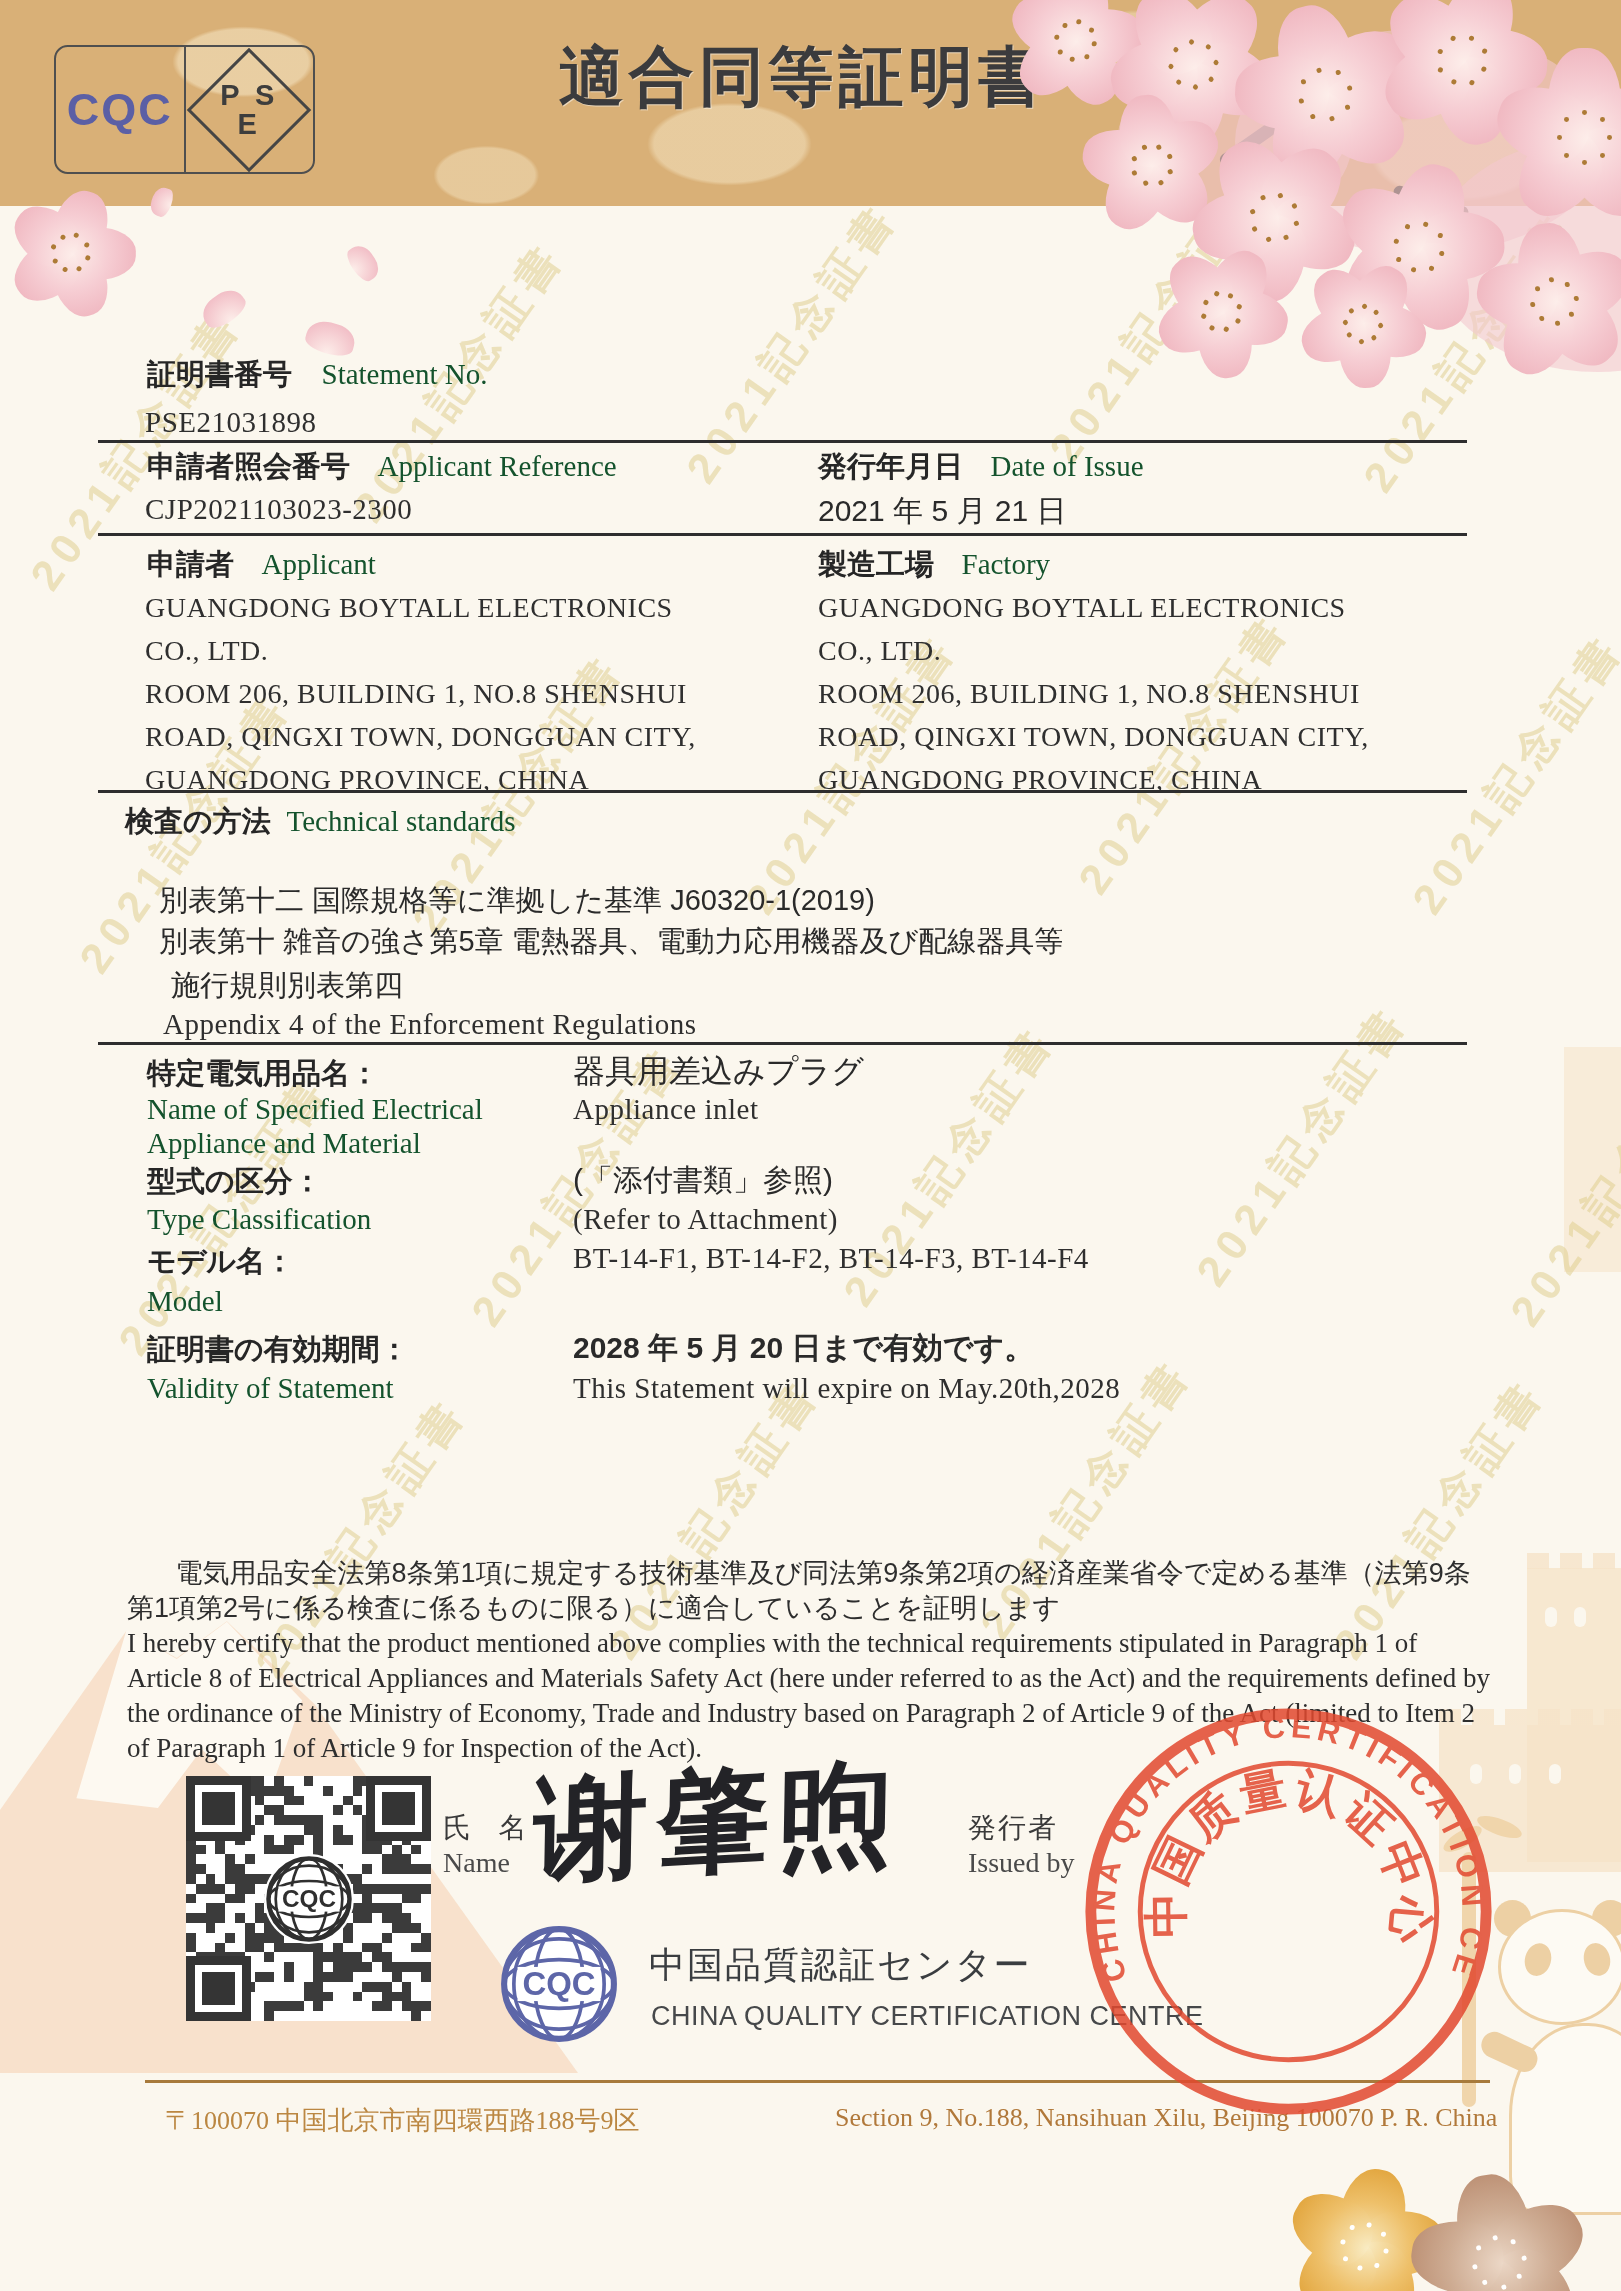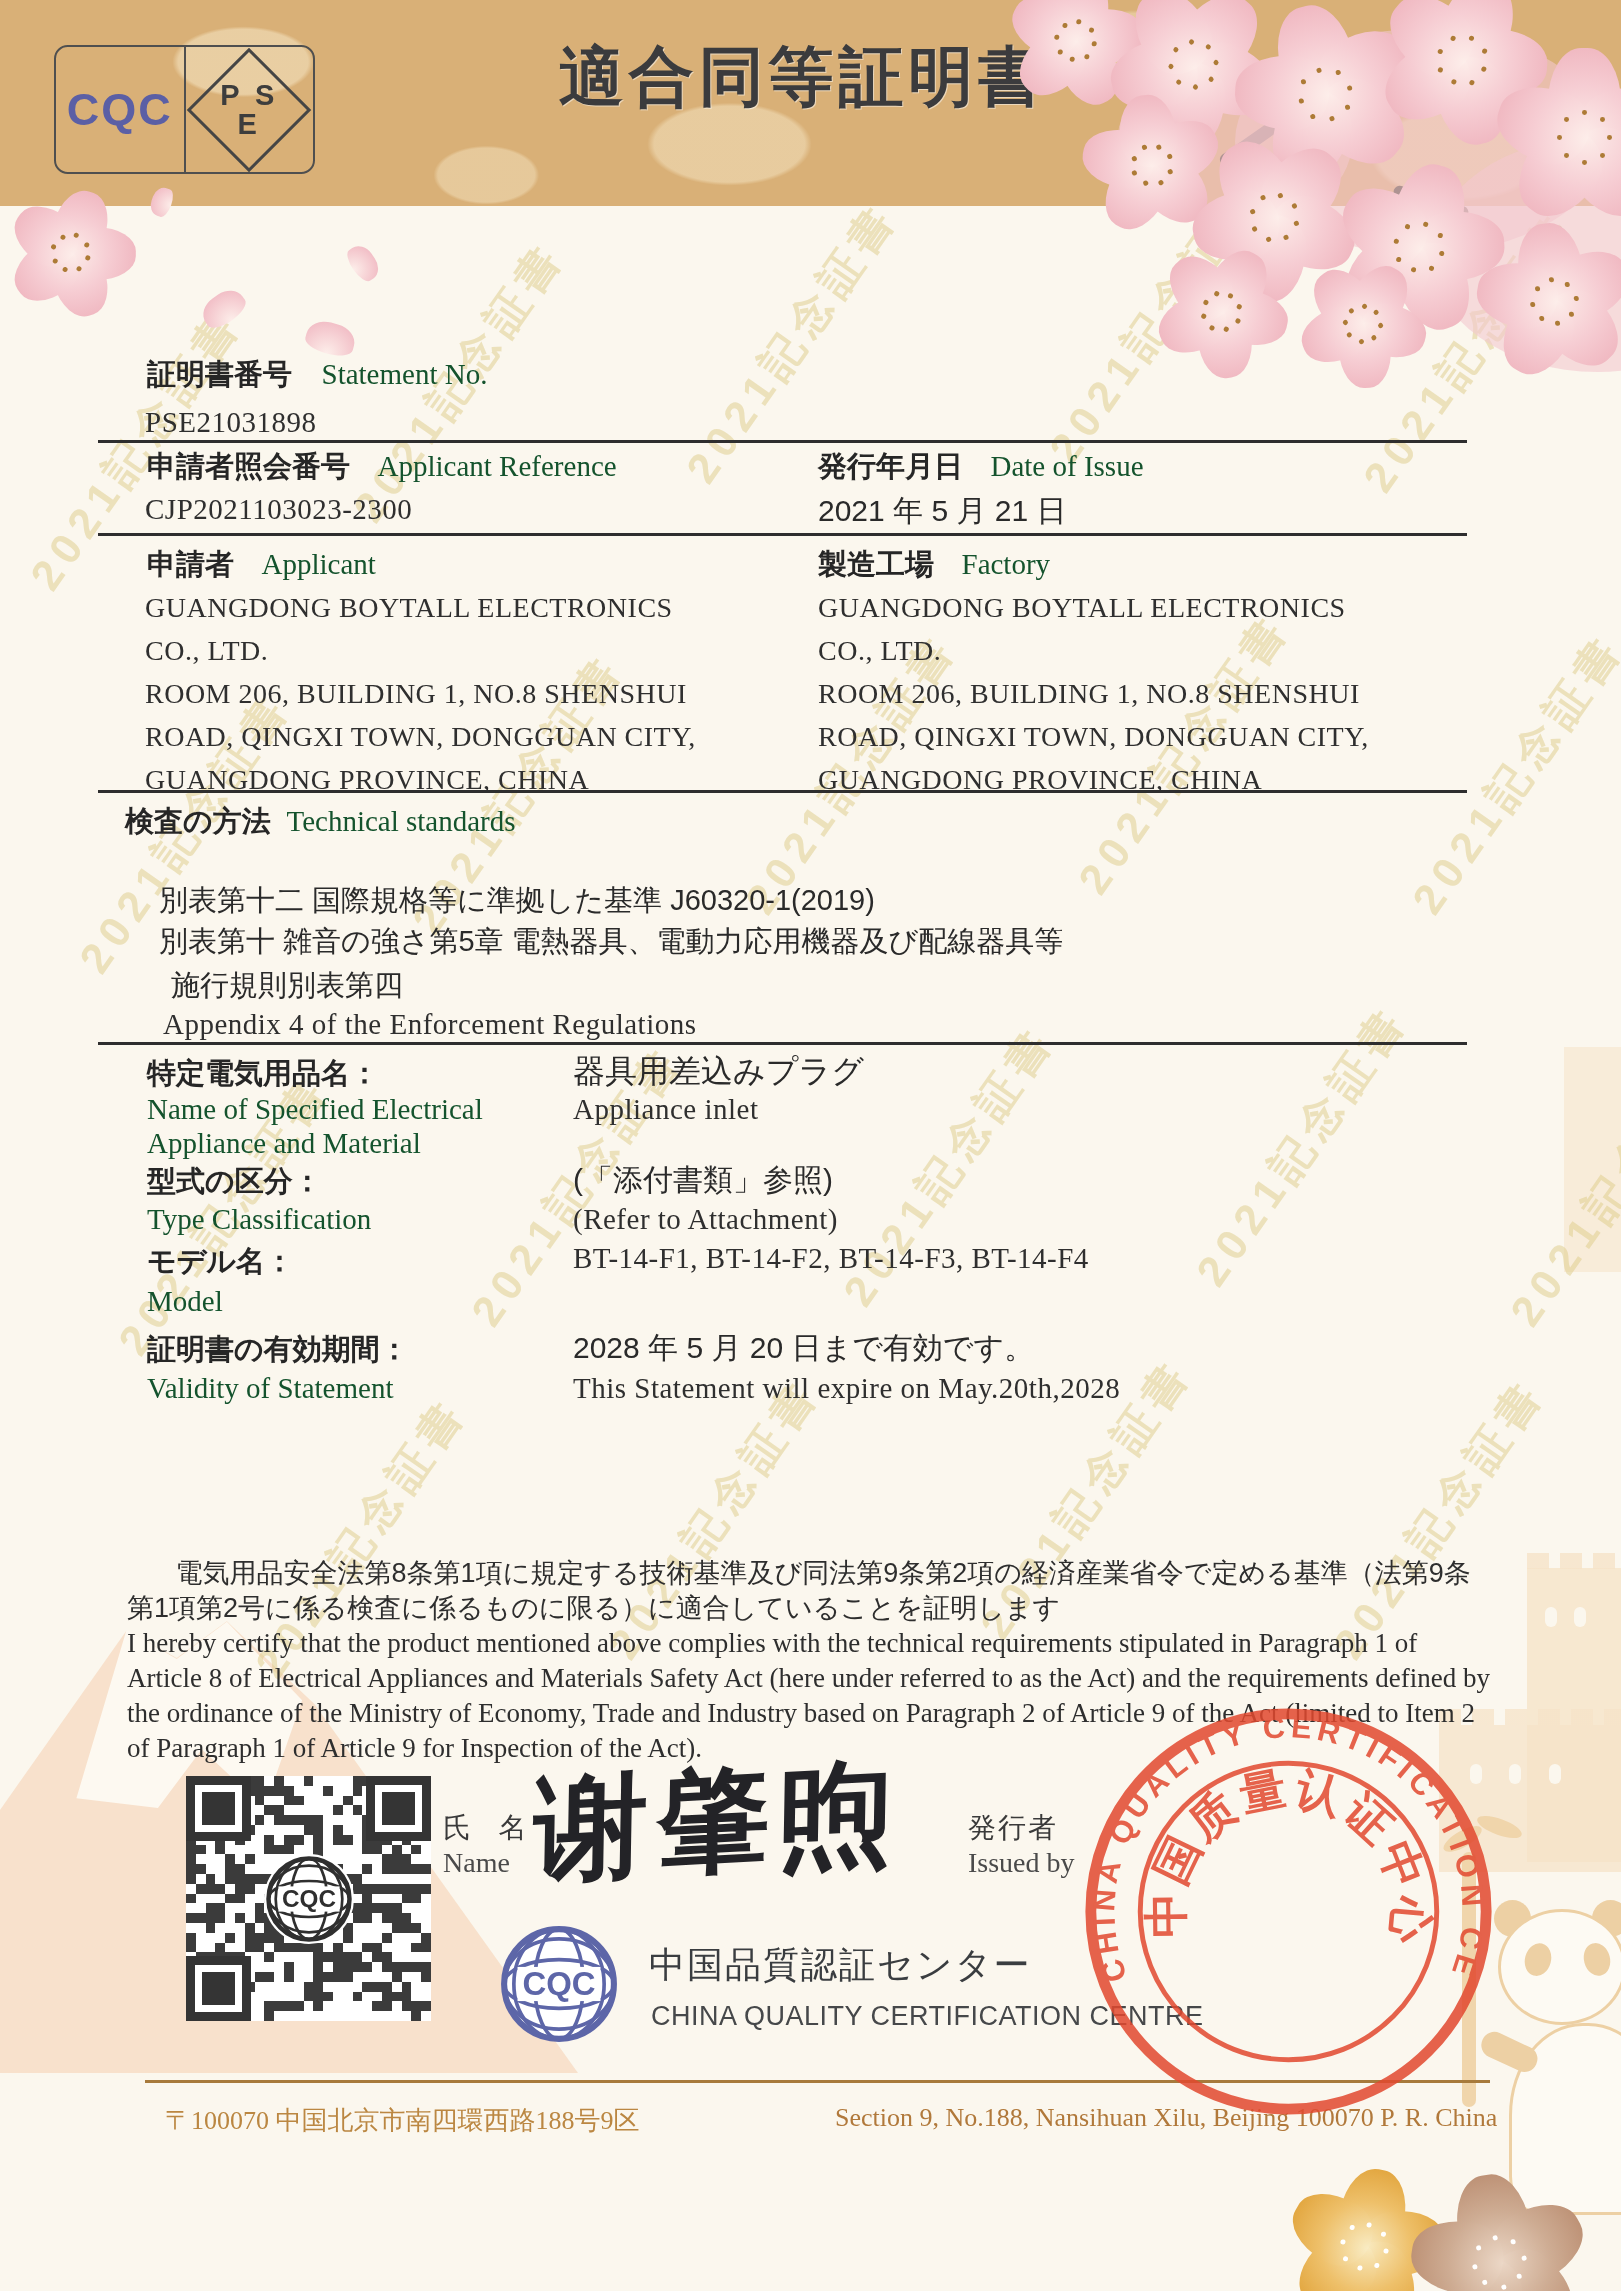--- a/index.html
+++ b/index.html
@@ -183,21 +183,21 @@
   <div class="abs val" style="left:573px;top:1093px;">Appliance inlet</div>
   <div class="abs lab-en" style="left:147px;top:1127px;">Appliance and Material</div>
   <div class="abs lab-jp" style="left:147px;top:1162px;">型式の区分：</div>
   <div class="abs val-jp" style="left:573px;top:1160px;">(「添付書類」参照)</div>
   <div class="abs lab-en" style="left:147px;top:1203px;">Type Classification</div>
   <div class="abs val" style="left:573px;top:1203px;">(Refer to Attachment)</div>
   <div class="abs lab-jp" style="left:147px;top:1242px;">モデル名：</div>
   <div class="abs val" style="left:573px;top:1242px;">BT-14-F1, BT-14-F2, BT-14-F3, BT-14-F4</div>
   <div class="abs lab-en" style="left:147px;top:1285px;">Model</div>
   <div class="abs lab-jp" style="left:147px;top:1330px;">証明書の有効期間：</div>
-  <div class="abs val-jp" style="left:573px;top:1328px;">2028 年 5 月 20 日まで有効です。</div>
+  <div class="abs val-jp" style="left:573px;top:1328px;font-weight:bold;">2028 年 5 月 20 日まで有効です。</div>
   <div class="abs lab-en" style="left:147px;top:1372px;">Validity of Statement</div>
   <div class="abs val" style="left:573px;top:1372px;">This Statement will expire on May.20th,2028</div>
 
   <div class="abs decl" style="left:127px;top:1556px;">
     <p class="jp">電気用品安全法第8条第1項に規定する技術基準及び同法第9条第2項の経済産業省令で定める基準（法第9条第1項第2号に係る検査に係るものに限る）に適合していることを証明します</p>
     <p>I hereby certify that the product mentioned above complies with the technical requirements stipulated in Paragraph 1 of Article 8 of Electrical Appliances and Materials Safety Act (here under referred to as the Act) and the requirements defined by the ordinance of the Ministry of Economy, Trade and Industry based on Paragraph 2 of Article 9 of the Act (limited to Item 2 of Paragraph 1 of Article 9 for Inspection of the Act).</p>
   </div>
 
   <div id="qr">
     <div id="qr-cells">

